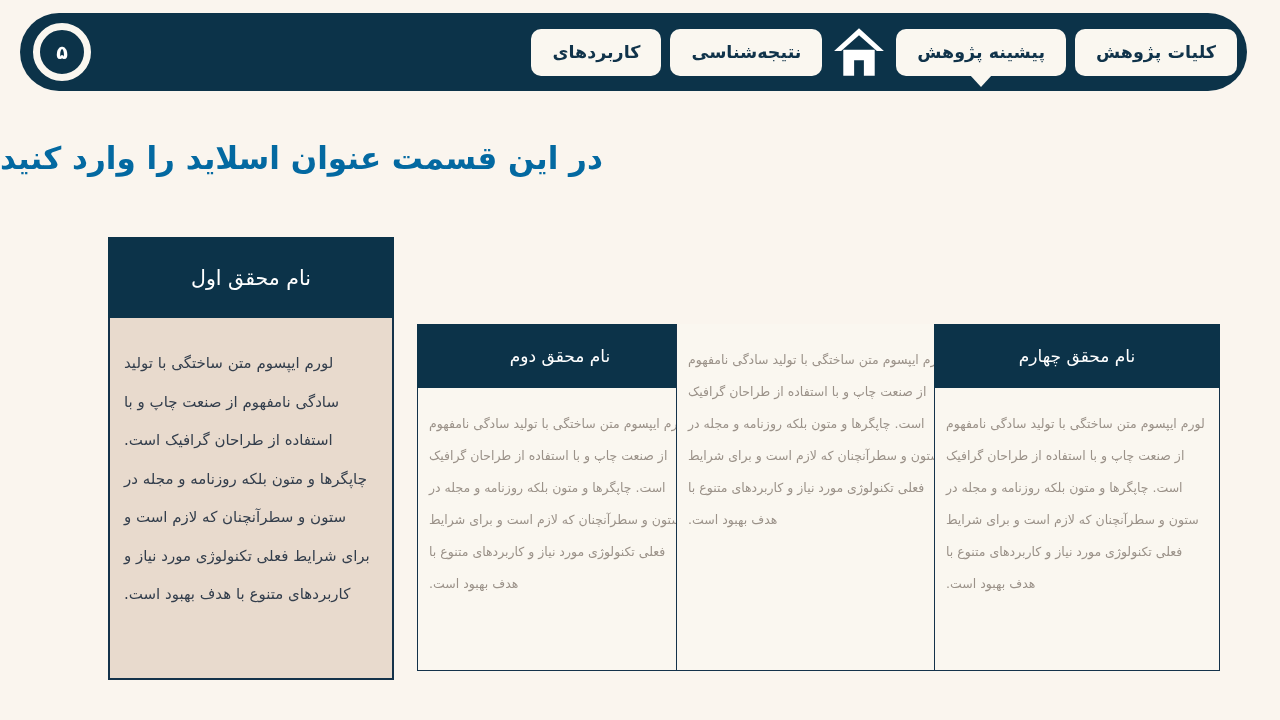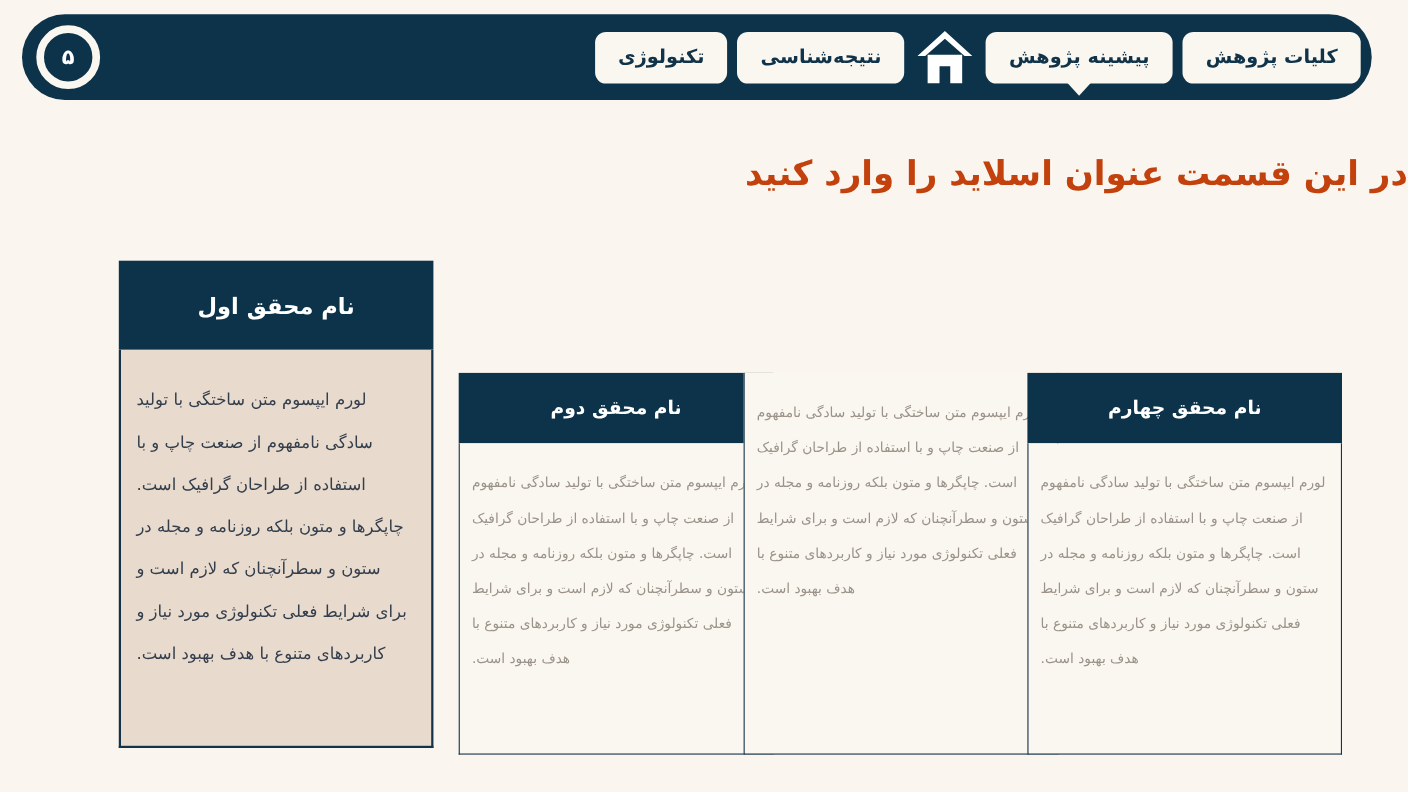--- a/index.html
+++ b/index.html
@@ -65,32 +65,32 @@
     background:#0c3349;
     color:#ffffff;
     font-size:19px; font-weight:bold;
     display:flex; align-items:center; justify-content:center;
   }
 
   
   .page-title {
     position:absolute; top:140px; left:0;
     width:100%;
-    text-align:right;
+    text-align:left;
     font-size:31px; font-weight:bold;
-    color:#c2410c;
+    color:#0369a1;
     letter-spacing:0;
   }
 
   
   .card { position:absolute; display:flex; flex-direction:column; }
   .card-header {
     background:#0c3349;
     color:#ffffff;
-    font-weight:bold;
+    font-weight:normal;
     display:flex; align-items:center; justify-content:center;
     text-align:center;
     flex:0 0 auto;
   }
   .card-body {
     flex:1 1 auto;
     text-align:left;
   }
   .card-body p { margin:0; }
 
@@ -99,21 +99,21 @@
   .card--first .card-body {
     background:#e8dacd;
     border:2px solid #14324a;
     border-top:none;
     padding:26px 14px 10px;
     color:#333e4c;
     font-size:15px;
     line-height:38.5px;
   }
 
-  .card--small { top:339px; width:286px; height:347px; }
+  .card--small { top:324px; width:286px; height:347px; }
   .card--small .card-header { height:64px; font-size:17px; }
   .card--small .card-body {
     background:#faf7f0;
     border:1.5px solid #14324a;
     border-top:none;
     padding:20px 11px 8px;
     color:#9b9289;
     font-size:12.5px;
     line-height:32px;
   }
@@ -133,21 +133,21 @@
     <button class="nav-btn active">پیشینه پژوهش</button>
 
     <button class="home-btn">
       <svg viewBox="0 0 48 44" width="52" height="48">
         <path d="M24 0 L47 21 L40.5 21 L24 6.5 L7.5 21 L1 21 Z" fill="#ffffff"></path>
         <path d="M9.5 20 H38.5 V44 H28.5 V29.5 H19.5 V44 H9.5 Z" fill="#ffffff"></path>
       </svg>
     </button>
 
     <button class="nav-btn">نتیجه‌شناسی</button>
-    <button class="nav-btn">تکنولوژی</button>
+    <button class="nav-btn">کاربردهای</button>
 
     <div class="nav-spacer"></div>
 
     <div class="slide-number">
       <span>۵</span>
     </div>
   </nav>
 
   <h1 class="page-title">در این قسمت عنوان اسلاید را وارد کنید</h1>
 

